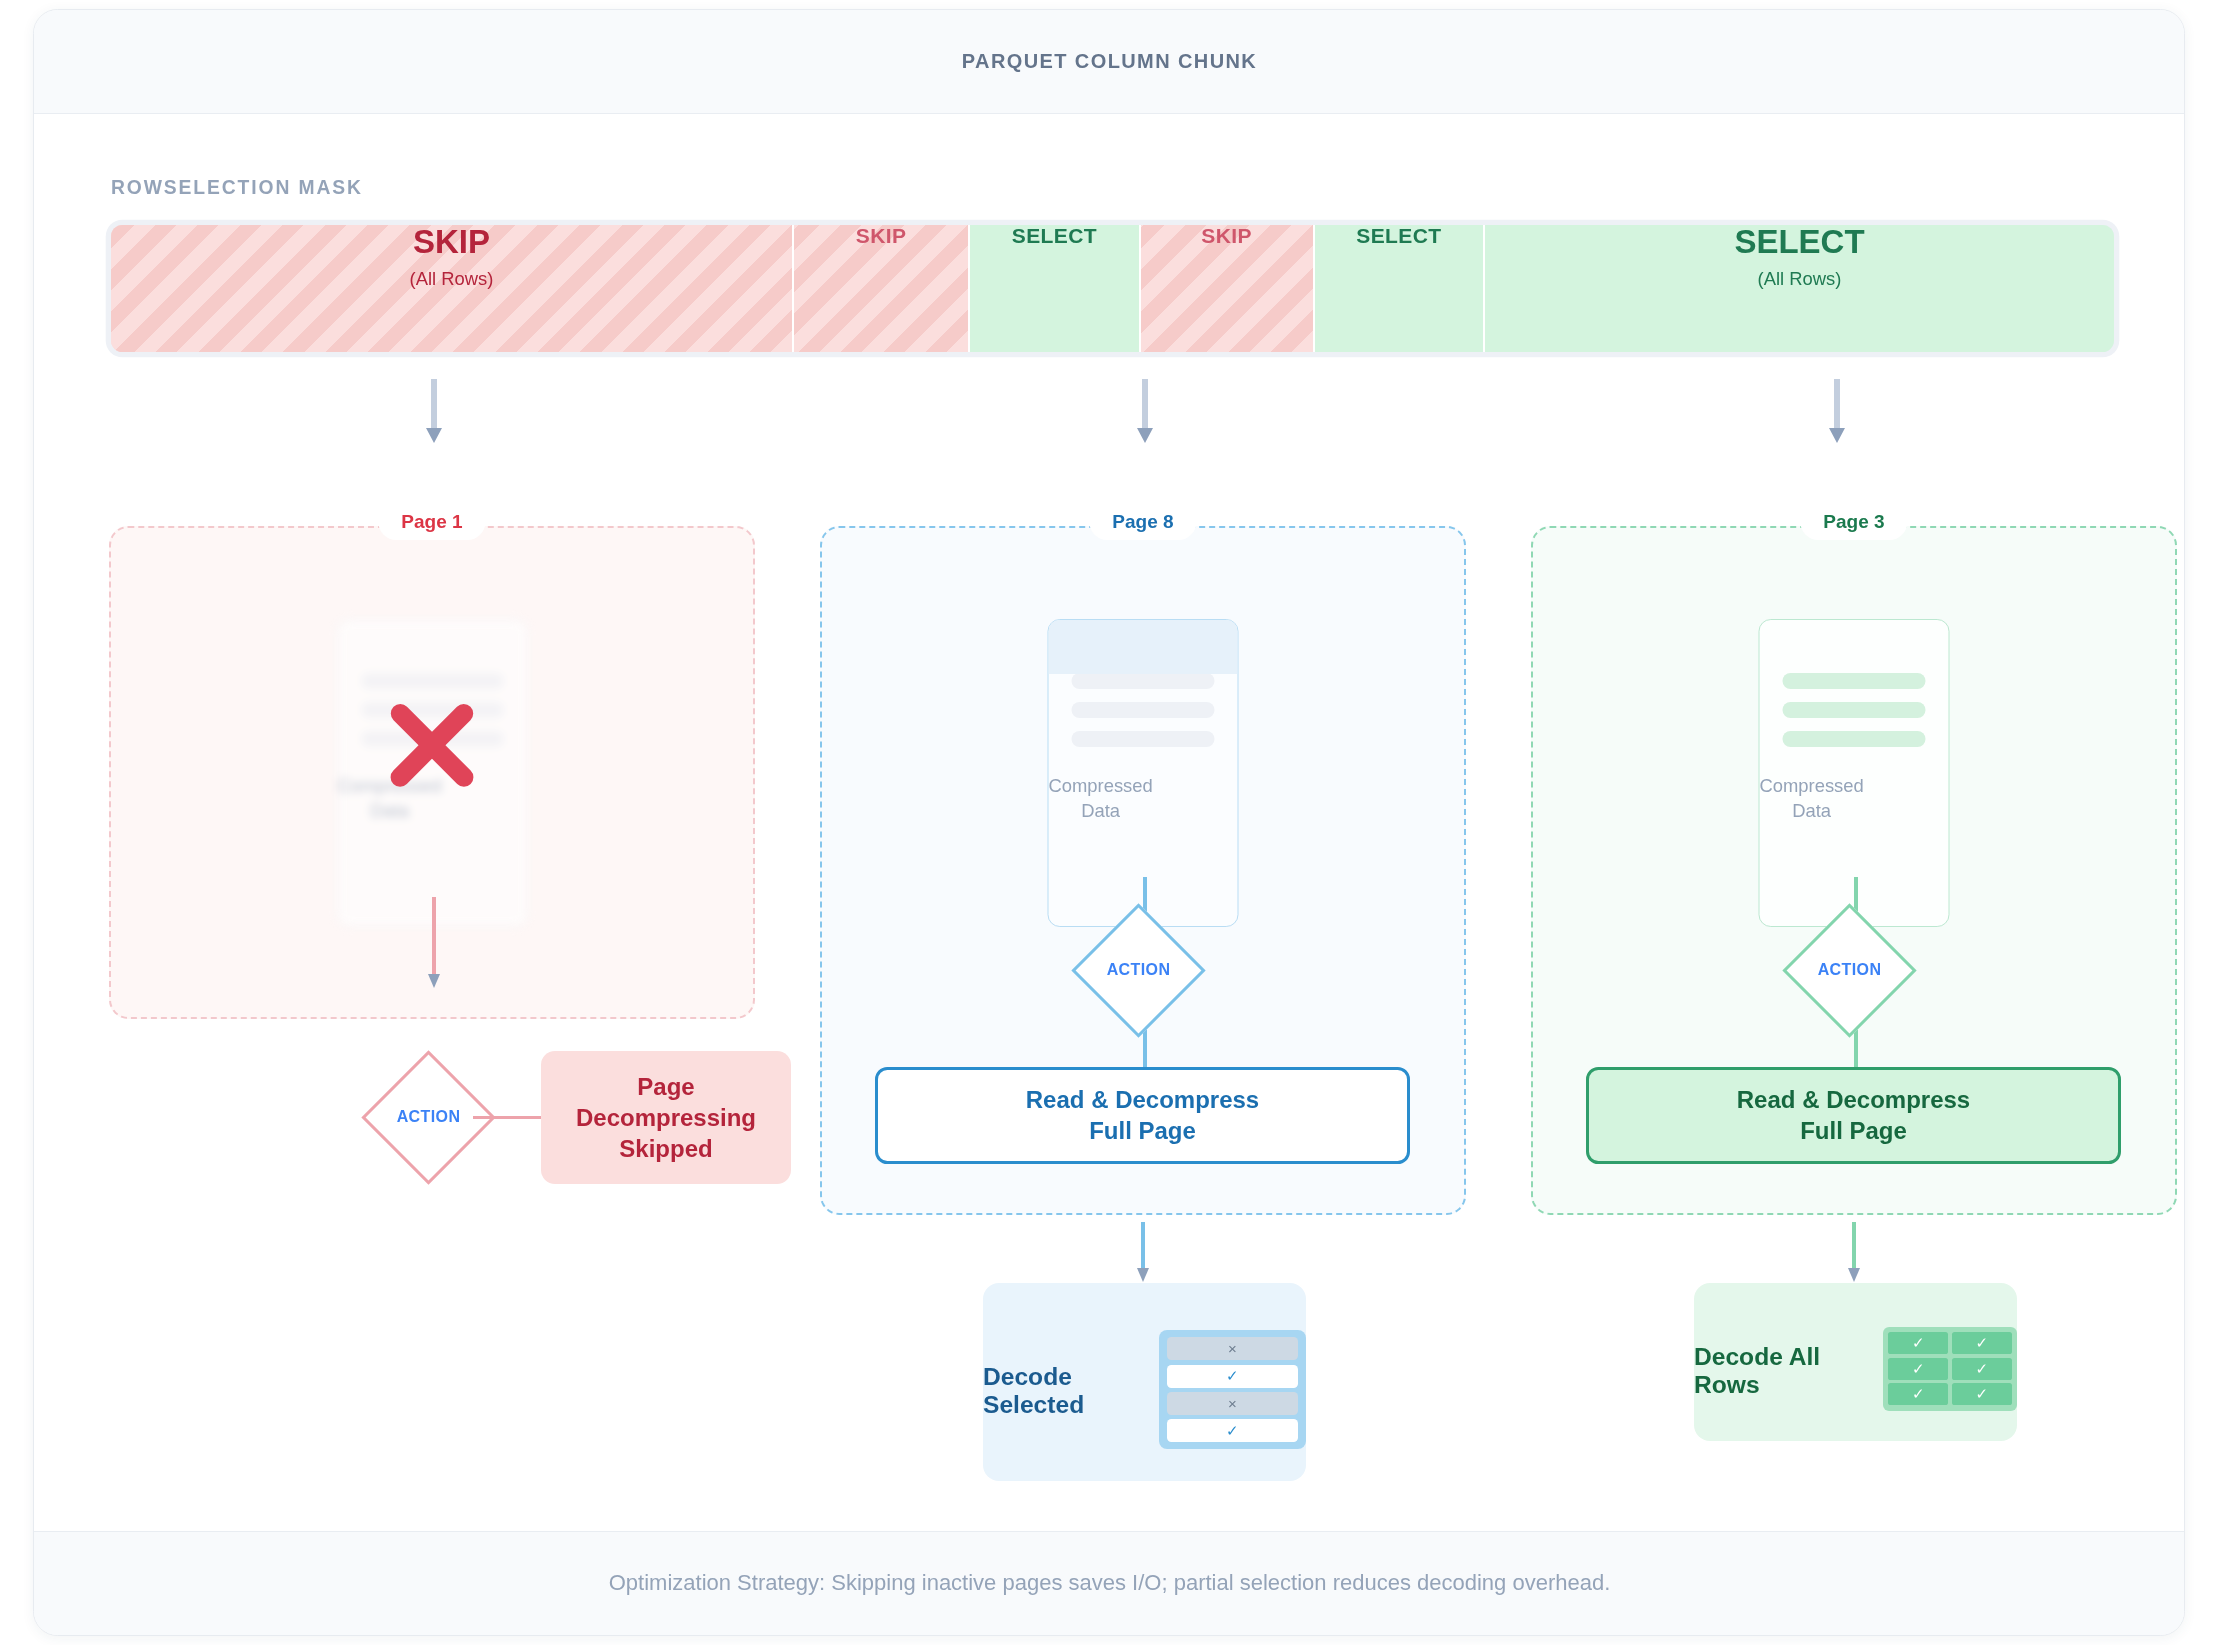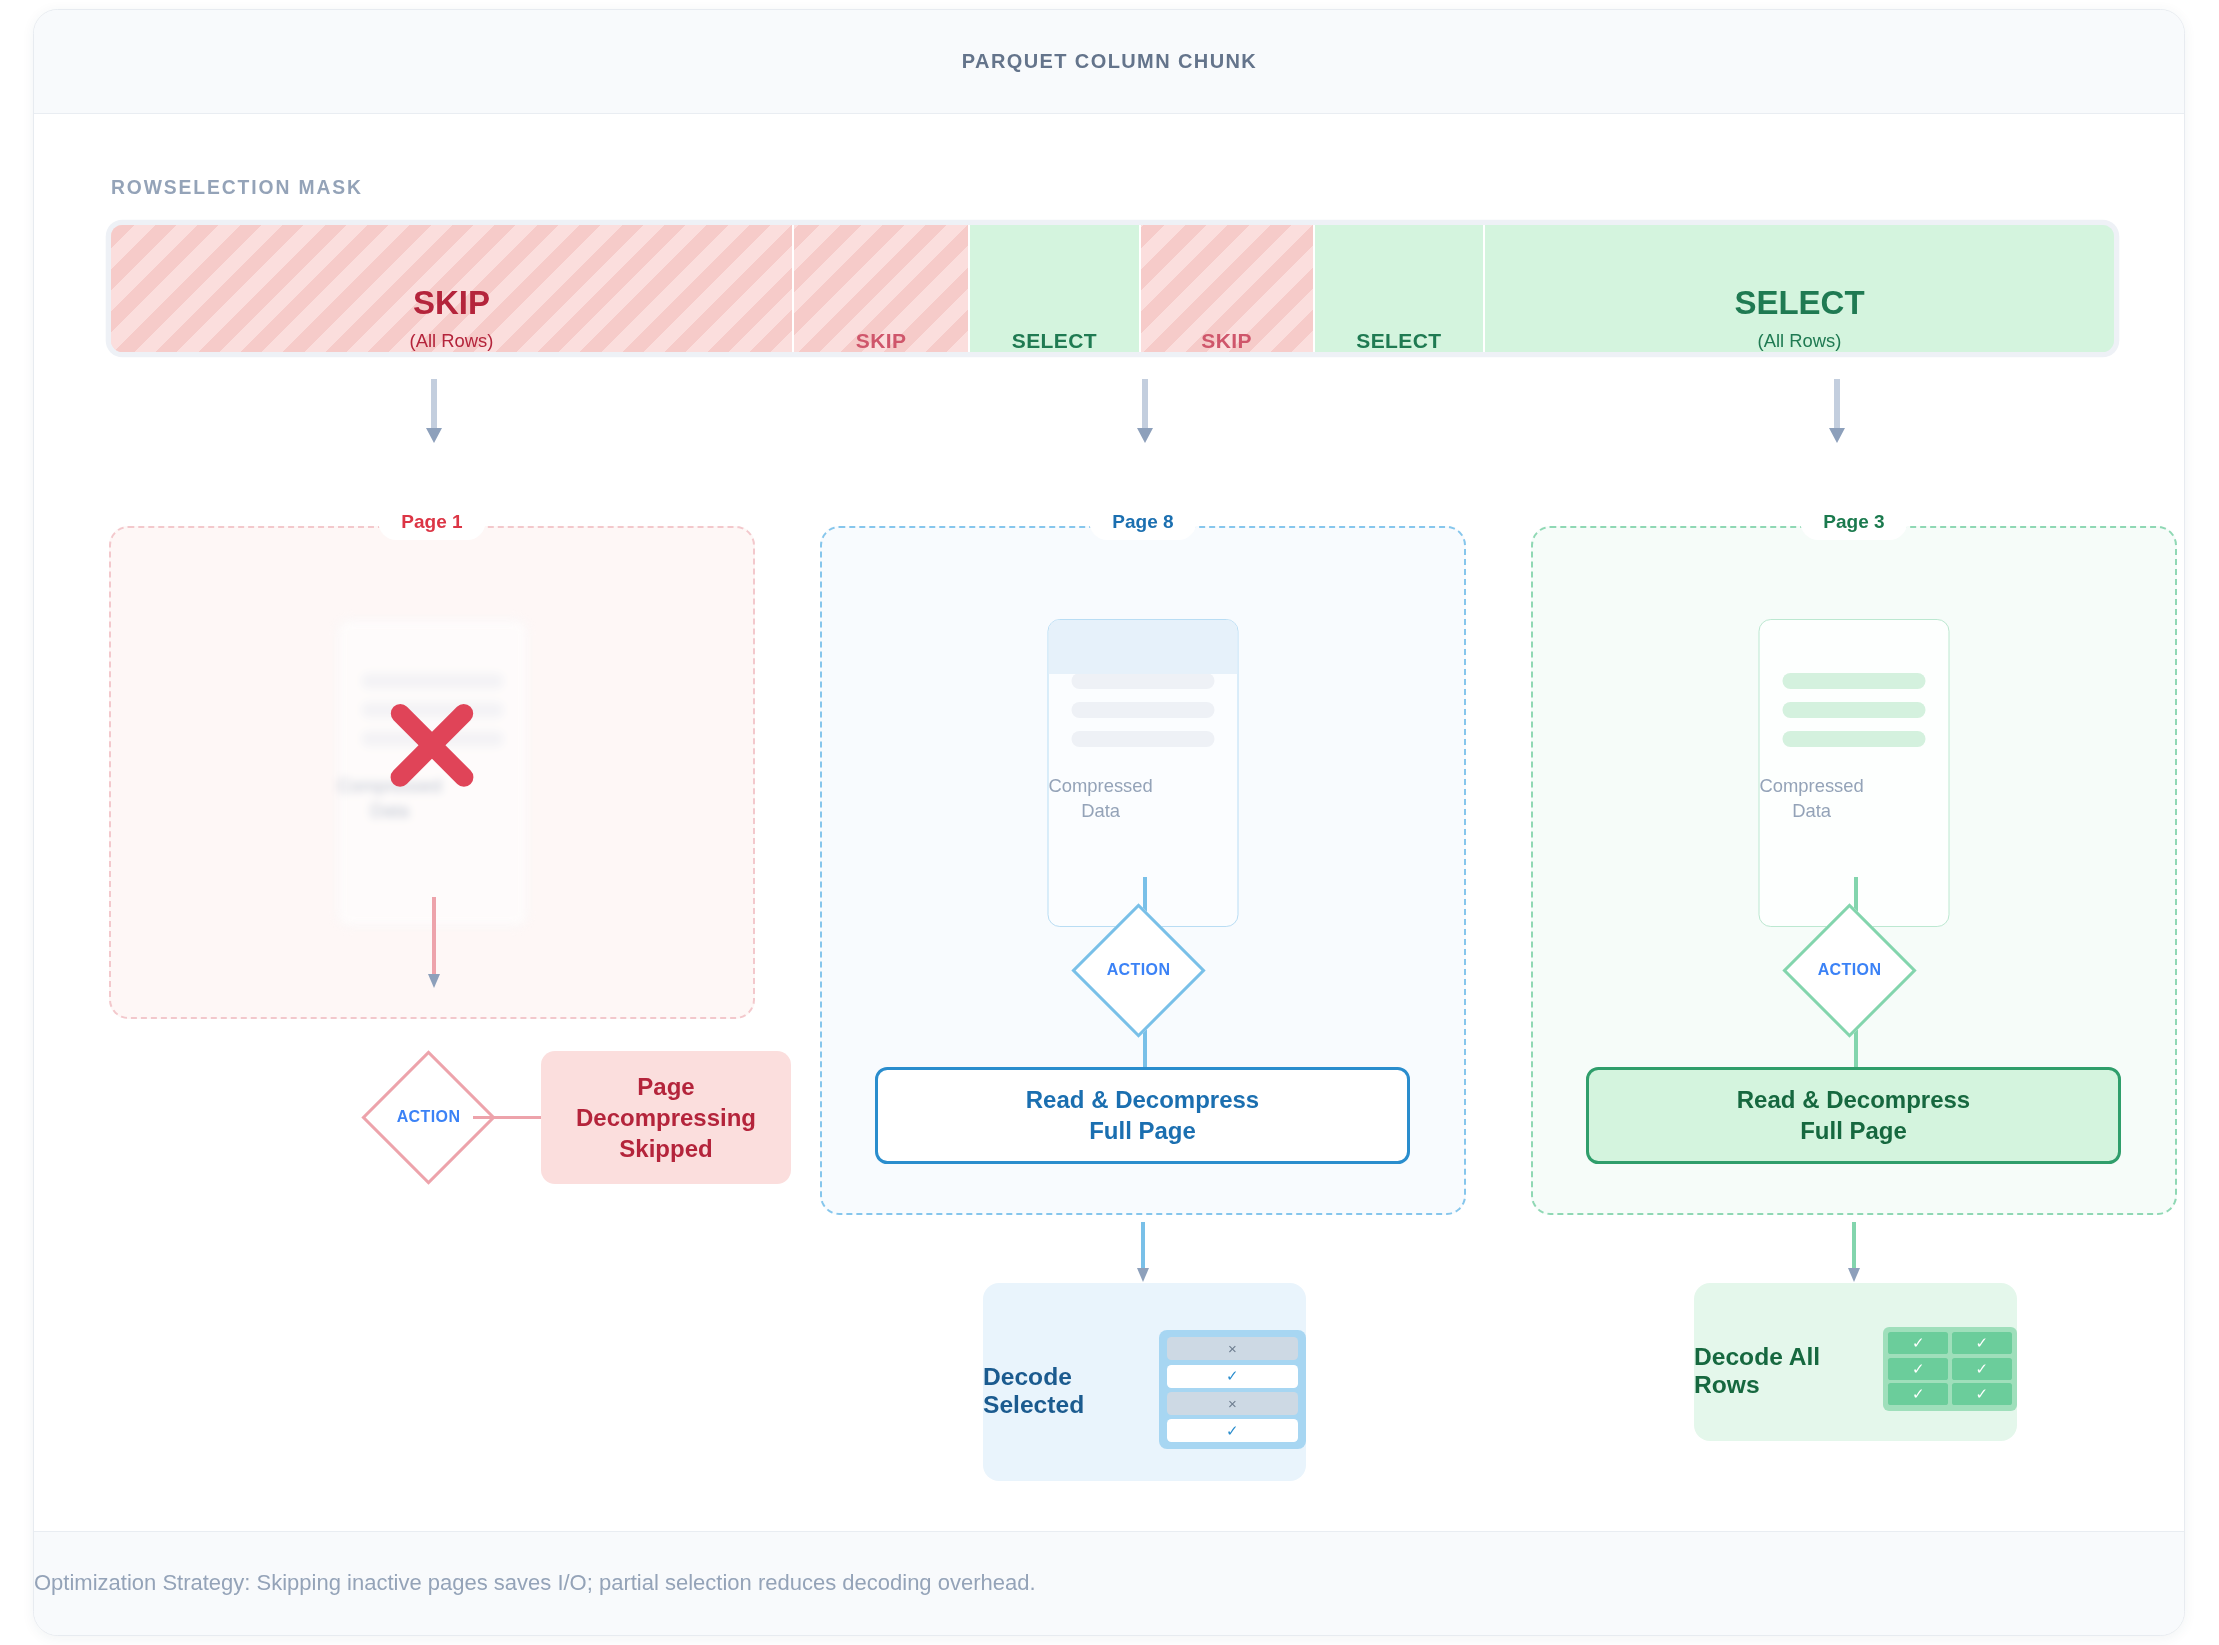--- a/index.html
+++ b/index.html
@@ -47,21 +47,21 @@
     border-radius: 11.4px;
     overflow: hidden;
     display: flex;
     background: #e8edf3;
     box-shadow: 0 0 0 5.3px #eef1f6;
   }
   .mask-seg {
     position: relative;
     height: 100%;
     display: flex; flex-direction: column;
-    align-items: center; justify-content: flex-end;
+    align-items: center; justify-content: flex-start;
     border-right: 2.6px solid #ffffff;
   }
   .mask-seg:last-child { border-right: none; }
   .mask-seg.skip {
     background-color: #fbdedd;
     background-image: repeating-linear-gradient(
       -45deg,
       #fbdedd 0px, #fbdedd 15px,
       #f6cbc9 15px, #f6cbc9 30px);
   }
@@ -266,21 +266,21 @@
     display: flex; align-items: center; justify-content: center;
     color: #ffffff; font-size: 15px;
   }
 
   
   #footer {
     position: absolute; left: 0; bottom: 0;
     width: 2151px; height: 104px;
     background: #f8fafc;
     border-top: 0.9px solid #e9edf2;
-    display: flex; align-items: center; justify-content: flex-start; margin-top: 44px;
+    display: flex; align-items: center; justify-content: center; margin-top: 44px;
   }
   #footer-text { font-size: 22px; color: #94a3b8; }
 </style>
 </head>
 <body>
 
 <div id="app">
 
   <div id="header">
     <div id="header-title">PARQUET COLUMN CHUNK</div>

